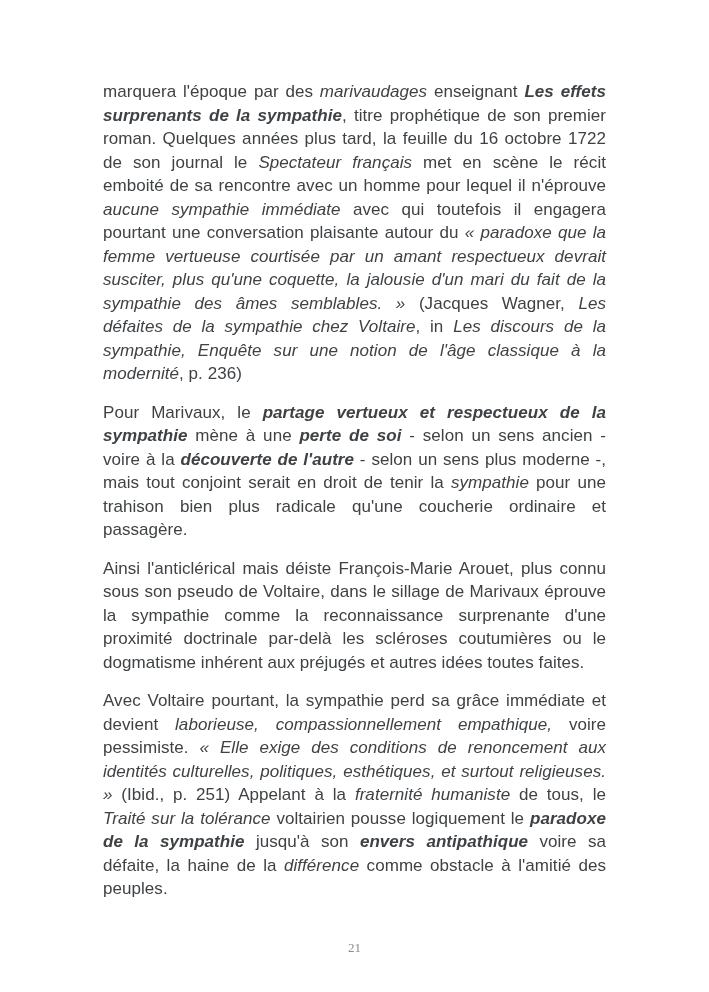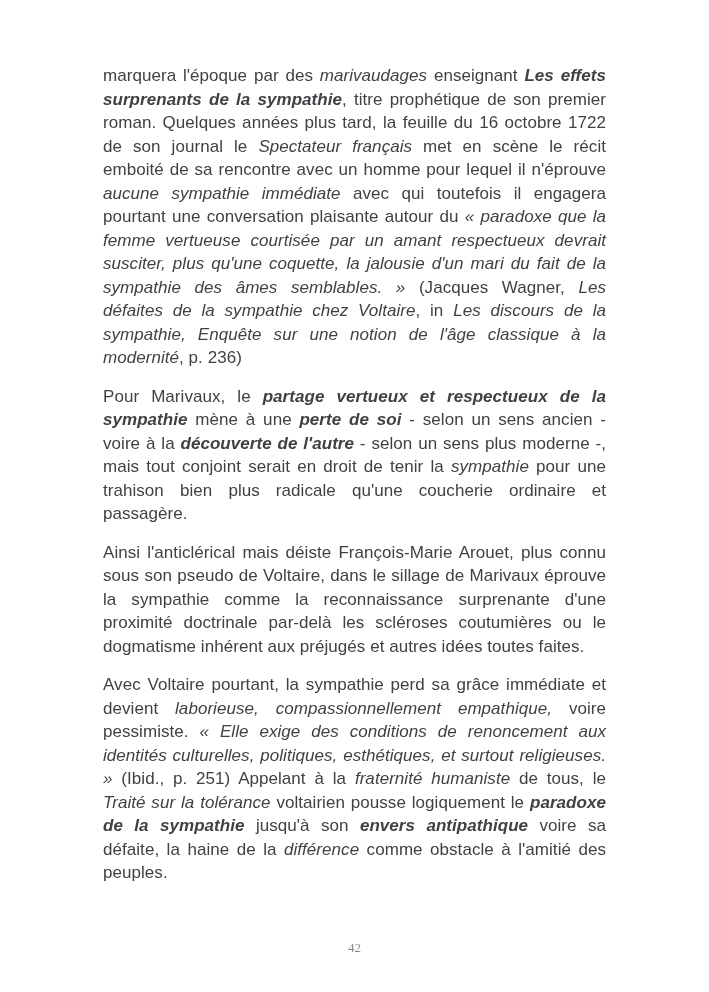--- a/index.html
+++ b/index.html
@@ -10,21 +10,21 @@
   .page {
     position: relative;
     width: 709px;
     height: 992px;
     background: #ffffff;
     overflow: hidden;
     font-family: "Liberation Sans", sans-serif;
   }
   .doc-body {
     position: absolute;
-    top: 64px;
+    top: 80px;
     left: 103px;
     width: 503px;
   }
   .doc-body p {
     margin: 0 0 15px 0;
     font-size: 17px;
     line-height: 23.5px;
     color: #3f4245;
     text-align: justify;
     letter-spacing: 0.05px;
@@ -49,15 +49,15 @@
 <body>
 
 <main class="page">
   <section class="doc-body" id="doc-body">
       <p><span class="run-r">marquera l'époque par des </span><span class="run-i">marivaudages</span><span class="run-r"> enseignant </span><span class="run-bi">Les effets surprenants de la sympathie</span><span class="run-r">, titre prophétique de son premier roman. Quelques années plus tard, la feuille du 16 octobre 1722 de son journal le </span><span class="run-i">Spectateur français</span><span class="run-r"> met en scène le récit emboité de sa rencontre avec un homme pour lequel il n'éprouve </span><span class="run-i">aucune sympathie immédiate</span><span class="run-r"> avec qui toutefois il engagera pourtant une conversation plaisante autour du </span><span class="run-i">« paradoxe que la femme vertueuse courtisée par un amant respectueux devrait susciter, plus qu'une coquette, la jalousie d'un mari du fait de la sympathie des âmes semblables. »</span><span class="run-r"> (Jacques Wagner, </span><span class="run-i">Les défaites de la sympathie chez Voltaire</span><span class="run-r">, in </span><span class="run-i">Les discours de la sympathie, Enquête sur une notion de l'âge classique à la modernité</span><span class="run-r">, p. 236)</span></p>
       <p><span class="run-r">Pour Marivaux, le </span><span class="run-bi">partage vertueux et respectueux de la sympathie</span><span class="run-r"> mène à une </span><span class="run-bi">perte de soi</span><span class="run-r"> - selon un sens ancien - voire à la </span><span class="run-bi">découverte de l'autre</span><span class="run-r"> - selon un sens plus moderne -, mais tout conjoint serait en droit de tenir la </span><span class="run-i">sympathie</span><span class="run-r"> pour une trahison bien plus radicale qu'une coucherie ordinaire et passagère.</span></p>
       <p><span class="run-r">Ainsi l'anticlérical mais déiste François-Marie Arouet, plus connu sous son pseudo de Voltaire, dans le sillage de Marivaux éprouve la sympathie comme la reconnaissance surprenante d'une proximité doctrinale par-delà les scléroses coutumières ou le dogmatisme inhérent aux préjugés et autres idées toutes faites.</span></p>
       <p><span class="run-r">Avec Voltaire pourtant, la sympathie perd sa grâce immédiate et devient </span><span class="run-i">laborieuse, compassionnellement empathique,</span><span class="run-r"> voire pessimiste. </span><span class="run-i">« Elle exige des conditions de renoncement aux identités culturelles, politiques, esthétiques, et surtout religieuses. »</span><span class="run-r"> (Ibid., p. 251) Appelant à la </span><span class="run-i">fraternité humaniste</span><span class="run-r"> de tous, le </span><span class="run-i">Traité sur la tolérance</span><span class="run-r"> voltairien pousse logiquement le </span><span class="run-bi">paradoxe de la sympathie</span><span class="run-r"> jusqu'à son </span><span class="run-bi">envers antipathique</span><span class="run-r"> voire sa défaite, la haine de la </span><span class="run-i">différence</span><span class="run-r"> comme obstacle à l'amitié des peuples.</span></p>
     </section>
   <footer class="footer">
-    <span class="page-number">42</span>
+    <span class="page-number">21</span>
   </footer>
 </main>
 
 </body></html>

